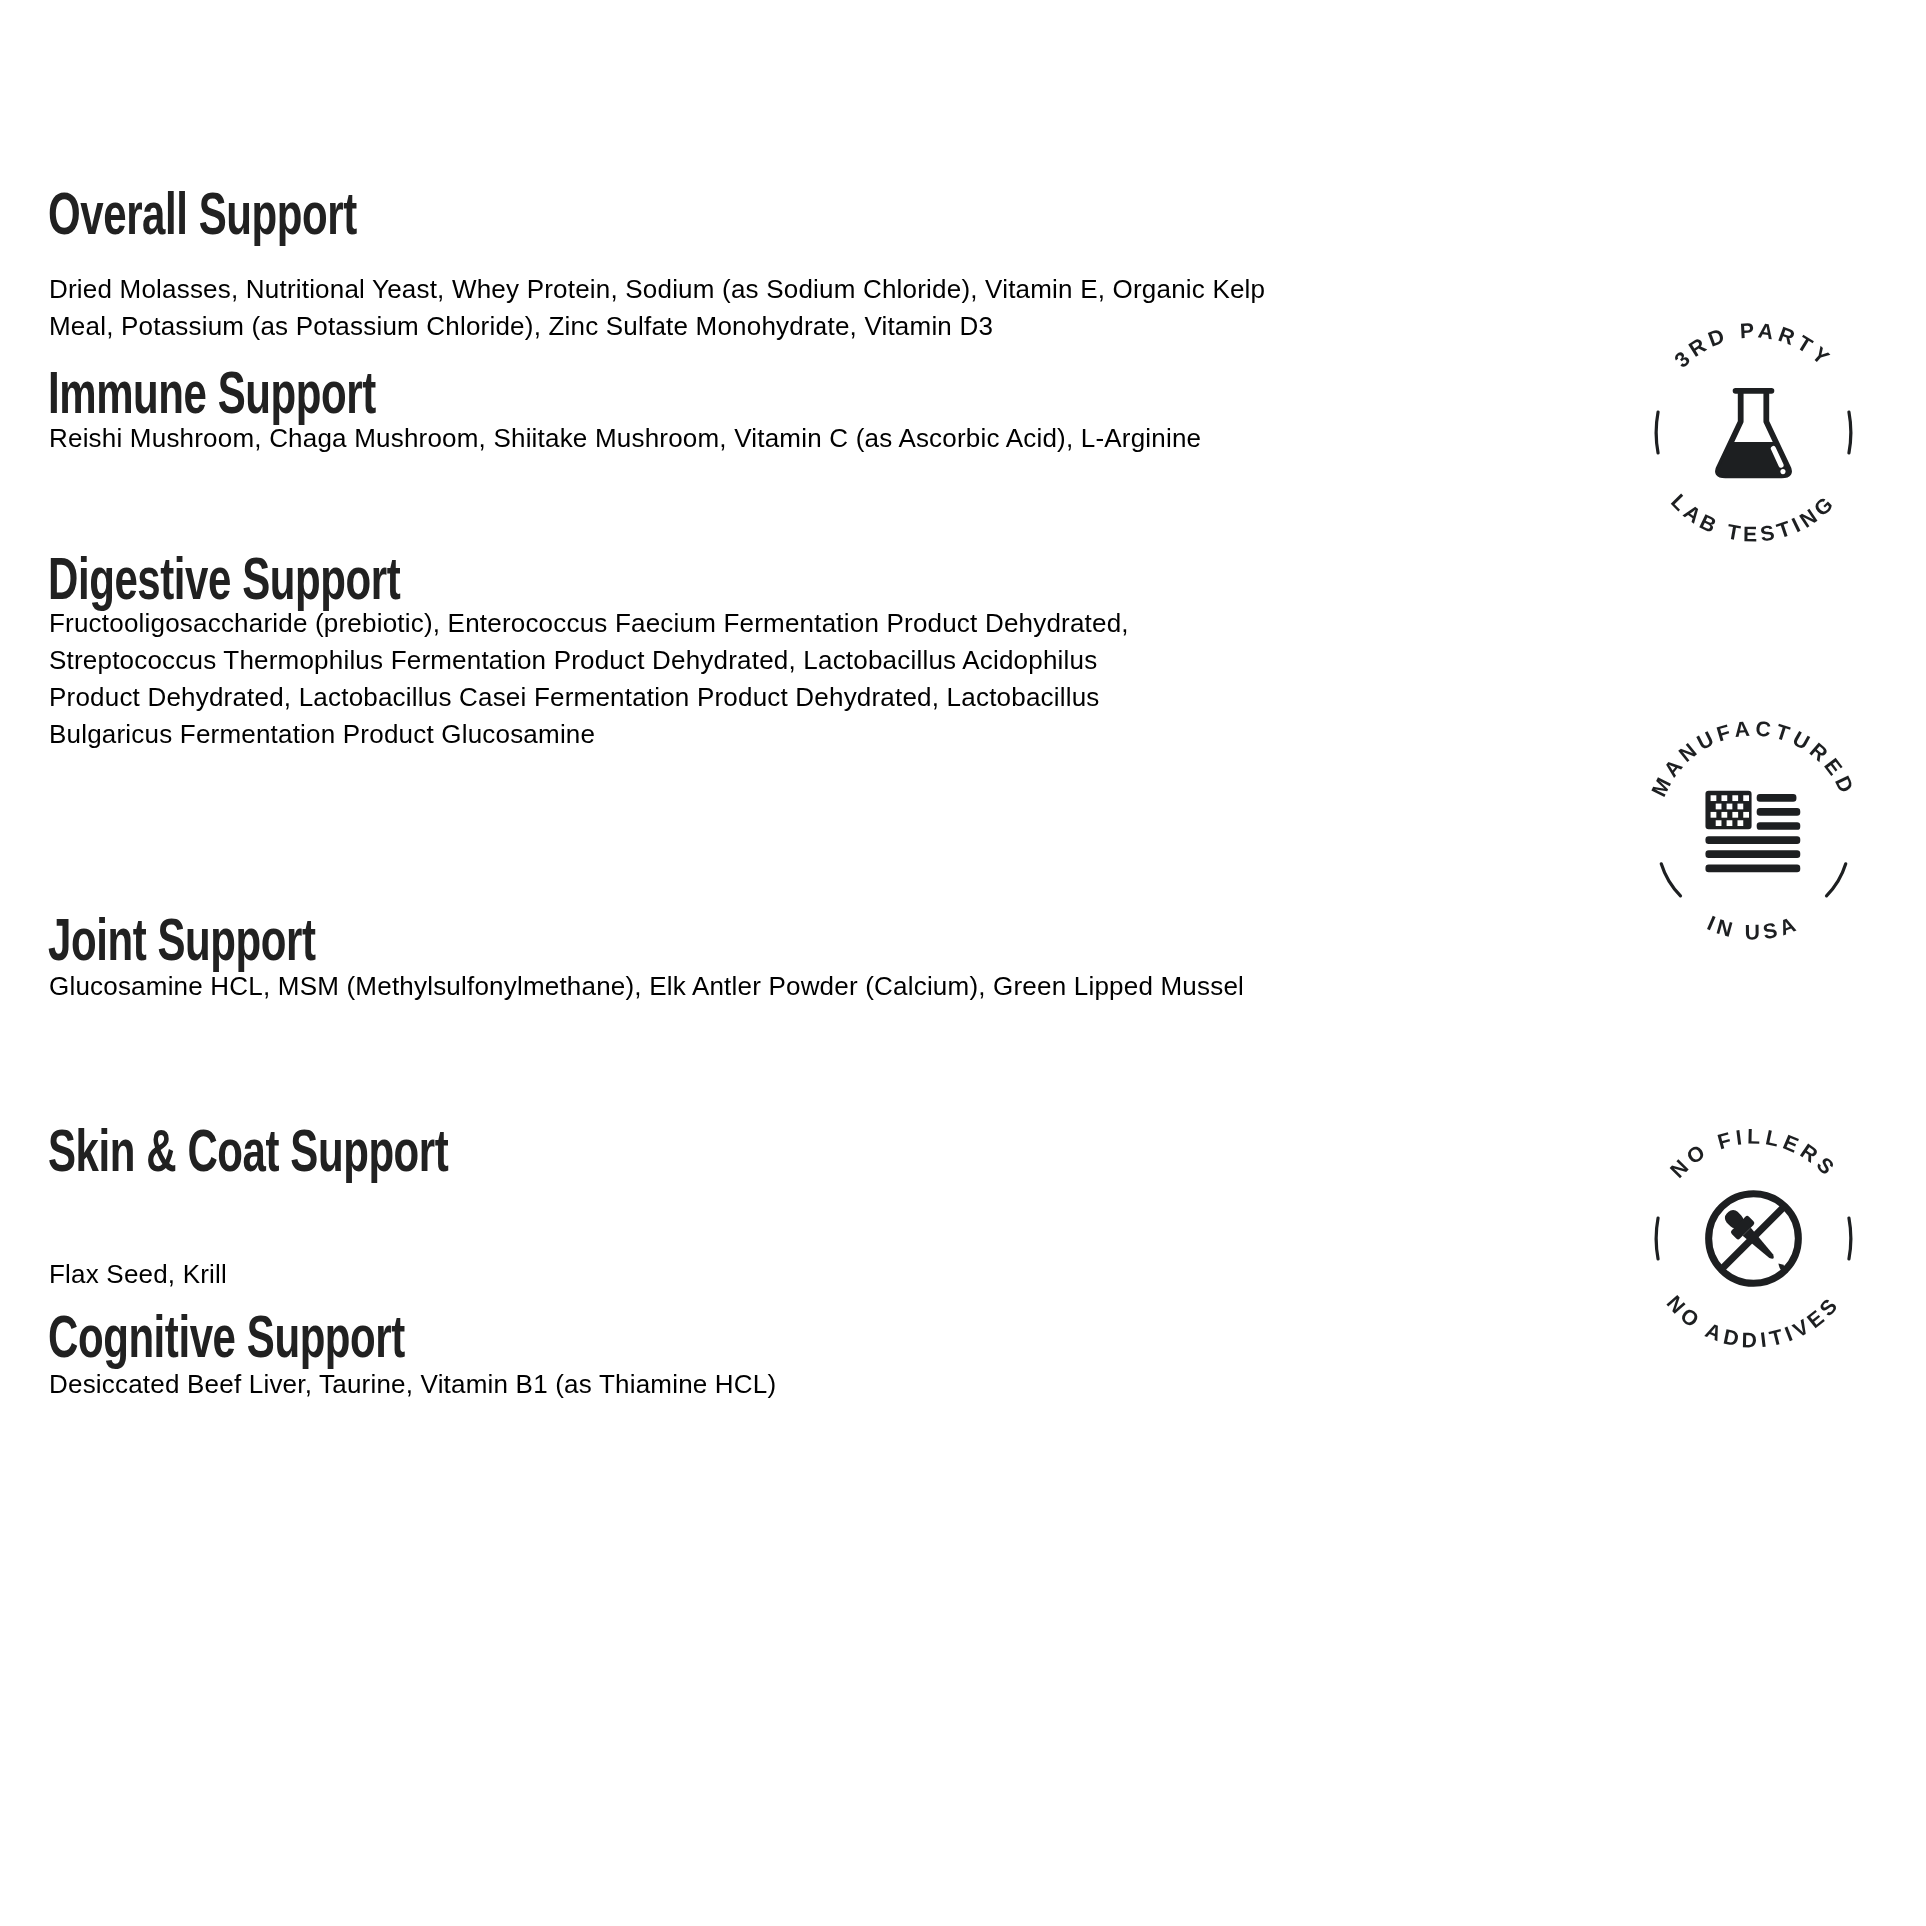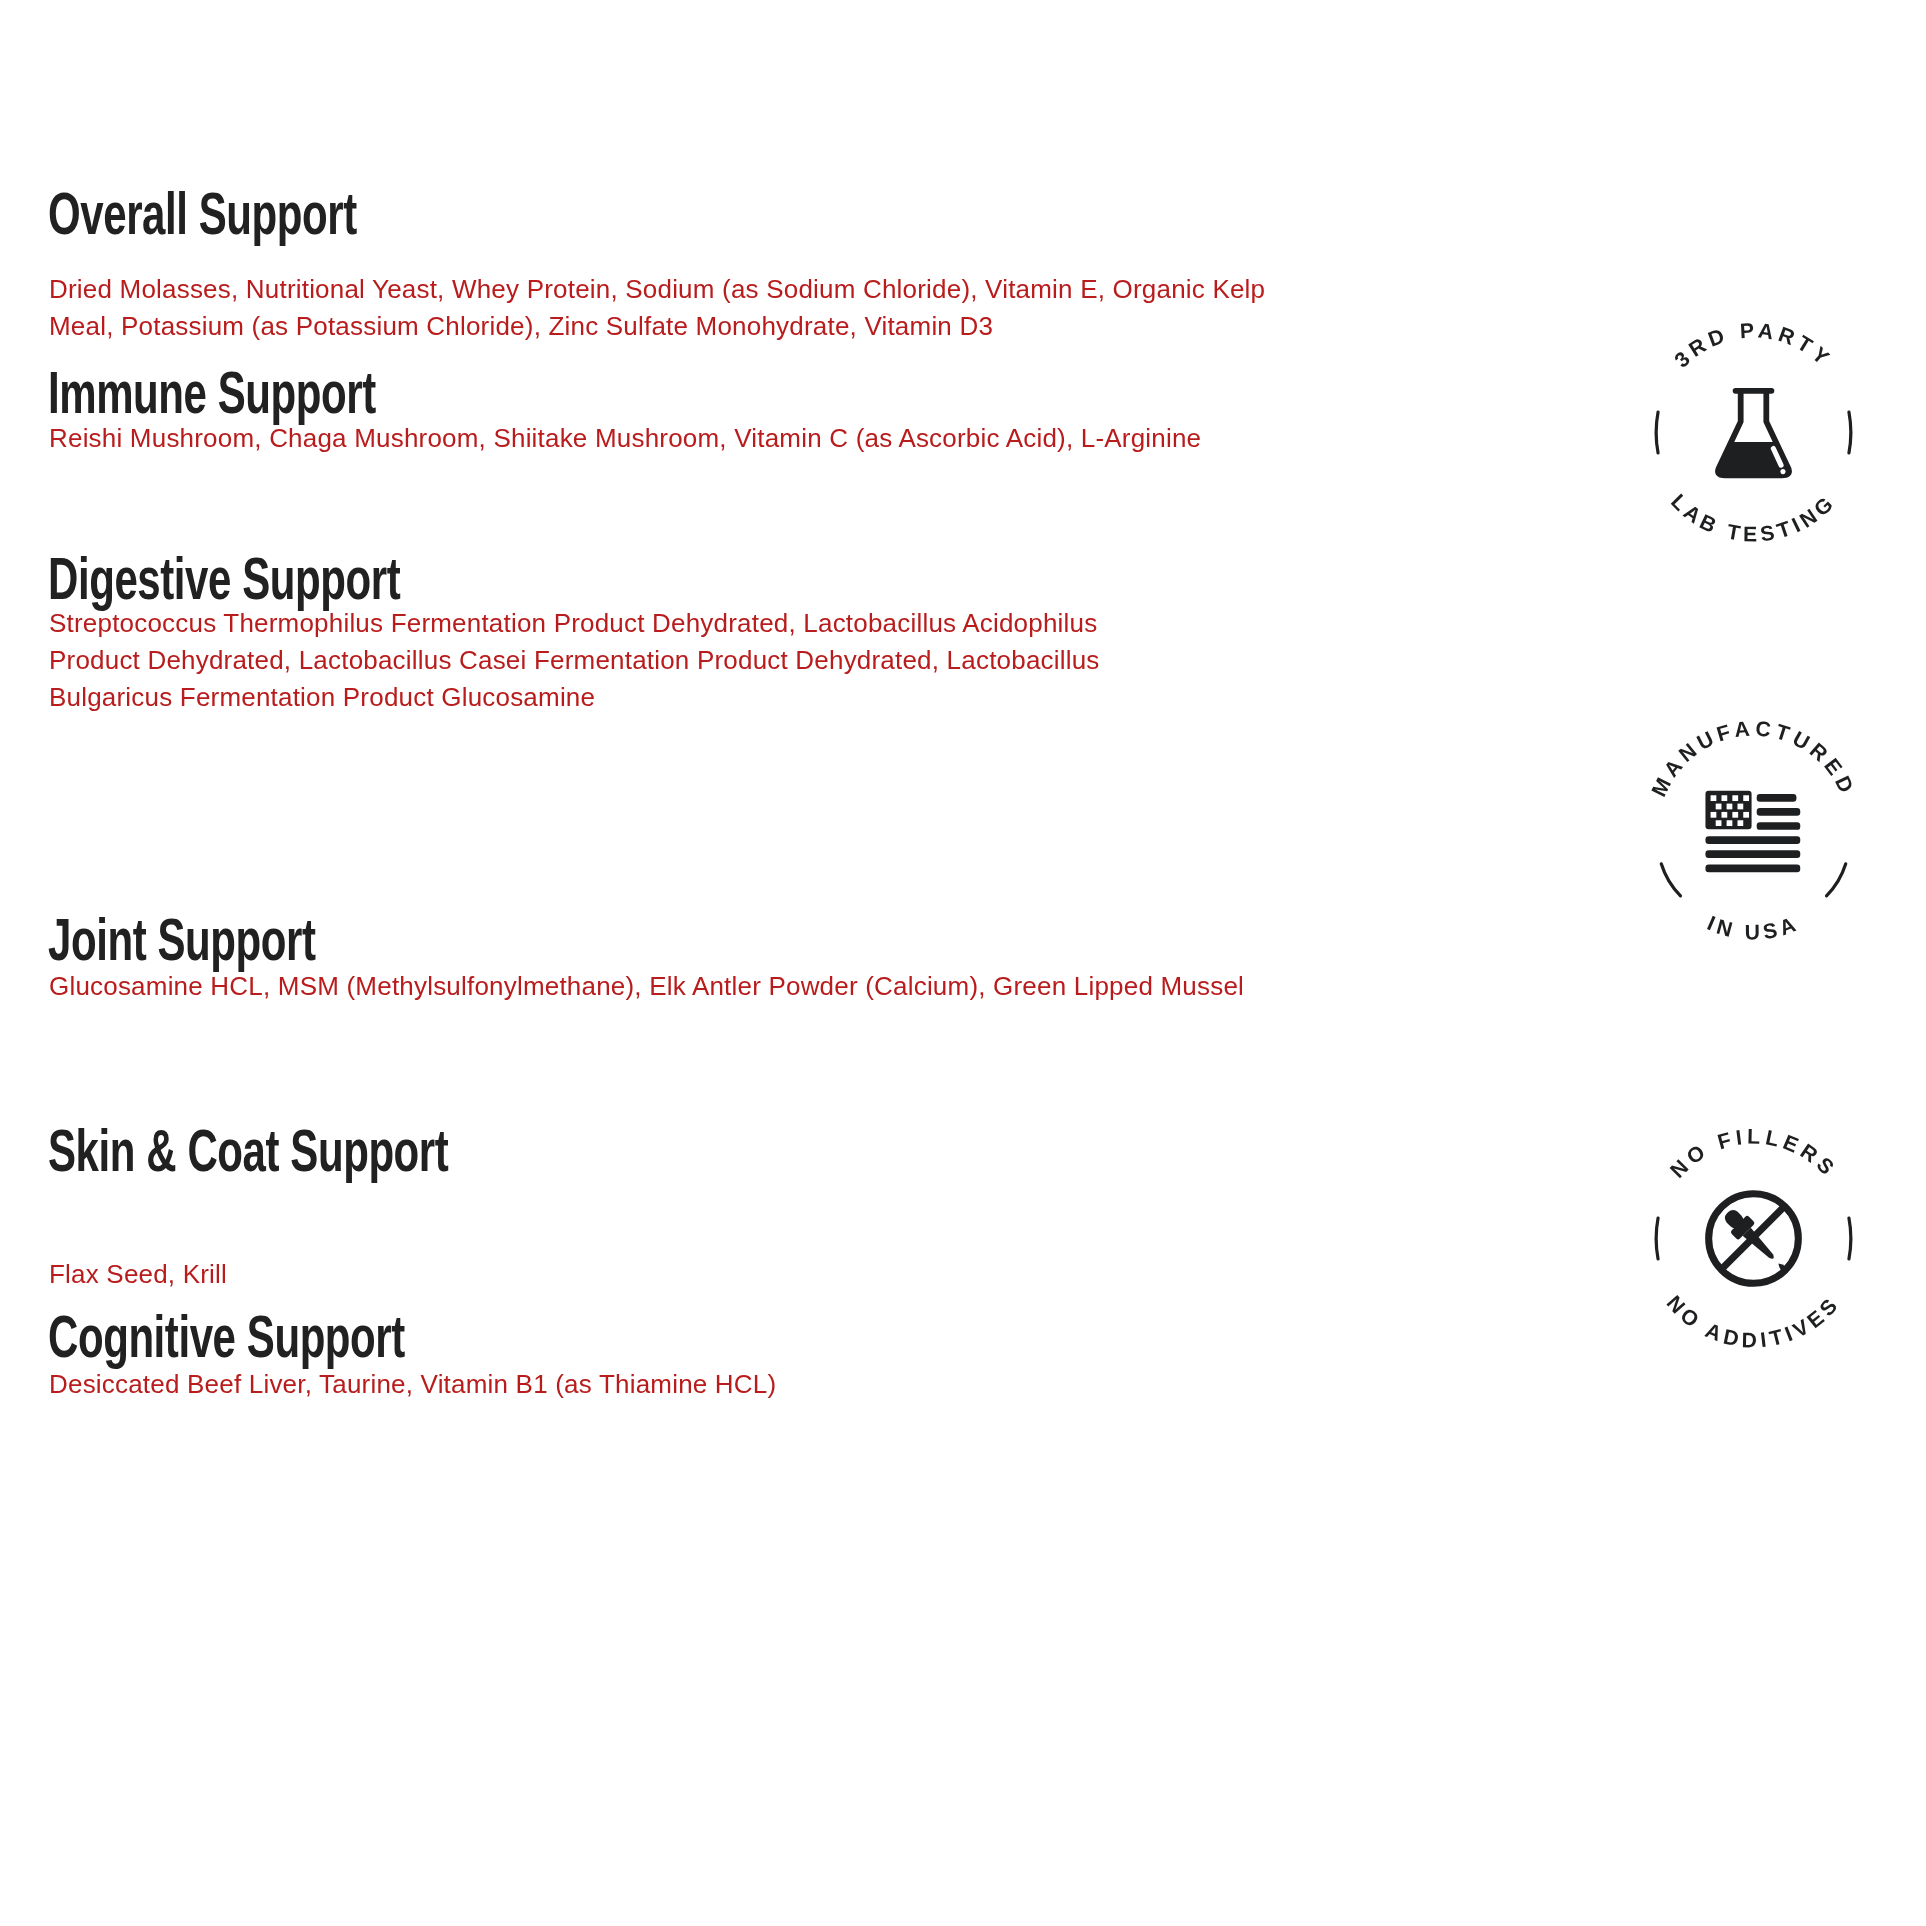--- a/index.html
+++ b/index.html
@@ -13,21 +13,21 @@
   .heading{
     position:absolute;left:48px;
     font-size:60px;line-height:1;font-weight:bold;
     letter-spacing:-0.6px;color:#212121;
     transform:scaleX(0.70);transform-origin:left top;
     white-space:nowrap;
   }
   .para{
     position:absolute;left:49px;
     font-size:26px;line-height:37px;letter-spacing:0.2px;
-    color:#b91c1c;white-space:nowrap;
+    color:#000000;white-space:nowrap;
   }
   .h0{top:184px}  .p0{top:271px}
   .h1{top:363px}  .p1{top:420px}
   .h2{top:549px}  .p2{top:605px}
   .h3{top:910px} .p3{top:968px}
   .h4{top:1121px} .p4{top:1256px}
   .h5{top:1307px} .p5{top:1366px}
   .badge{position:absolute;left:1635px;width:237px;height:237px;}
   .b0{top:314px}
   .b1{top:712px}
@@ -51,20 +51,21 @@
     <div>Meal, Potassium (as Potassium Chloride), Zinc Sulfate Monohydrate, Vitamin D3</div>
   </div>
 
   <div class="heading h1">Immune Support</div>
   <div class="para p1">
     <div>Reishi Mushroom, Chaga Mushroom, Shiitake Mushroom, Vitamin C (as Ascorbic Acid), L-Arginine</div>
   </div>
 
   <div class="heading h2">Digestive Support</div>
   <div class="para p2">
+    <div>Fructooligosaccharide (prebiotic), Enterococcus Faecium Fermentation Product Dehydrated,</div>
     <div>Streptococcus Thermophilus Fermentation Product Dehydrated, Lactobacillus Acidophilus</div>
     <div>Product Dehydrated, Lactobacillus Casei Fermentation Product Dehydrated, Lactobacillus</div>
     <div>Bulgaricus Fermentation Product Glucosamine</div>
   </div>
 
   <div class="heading h3">Joint Support</div>
   <div class="para p3">
     <div>Glucosamine HCL, MSM (Methylsulfonylmethane), Elk Antler Powder (Calcium), Green Lipped Mussel</div>
   </div>
 

